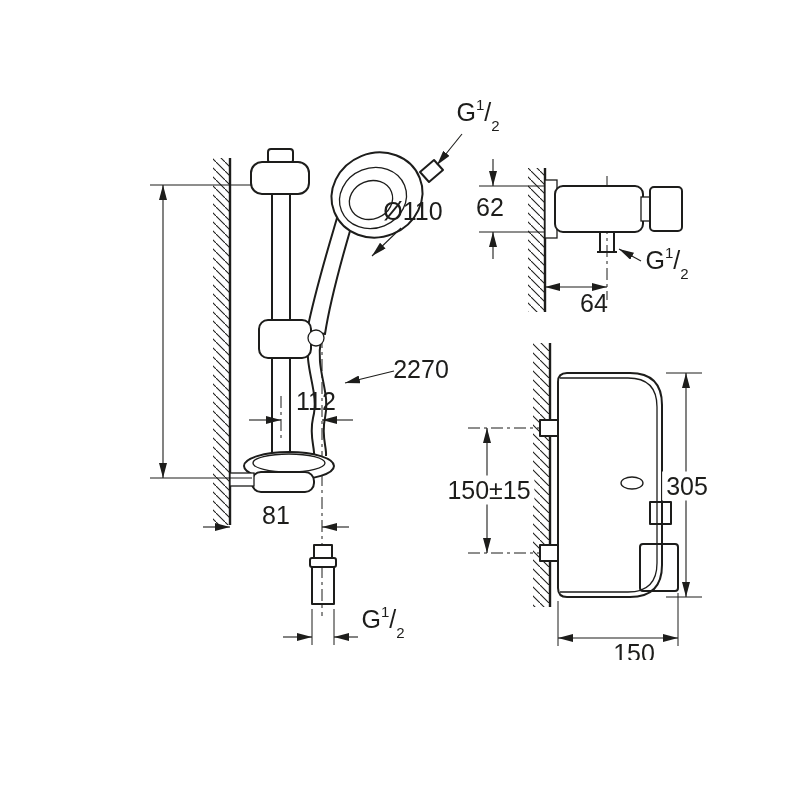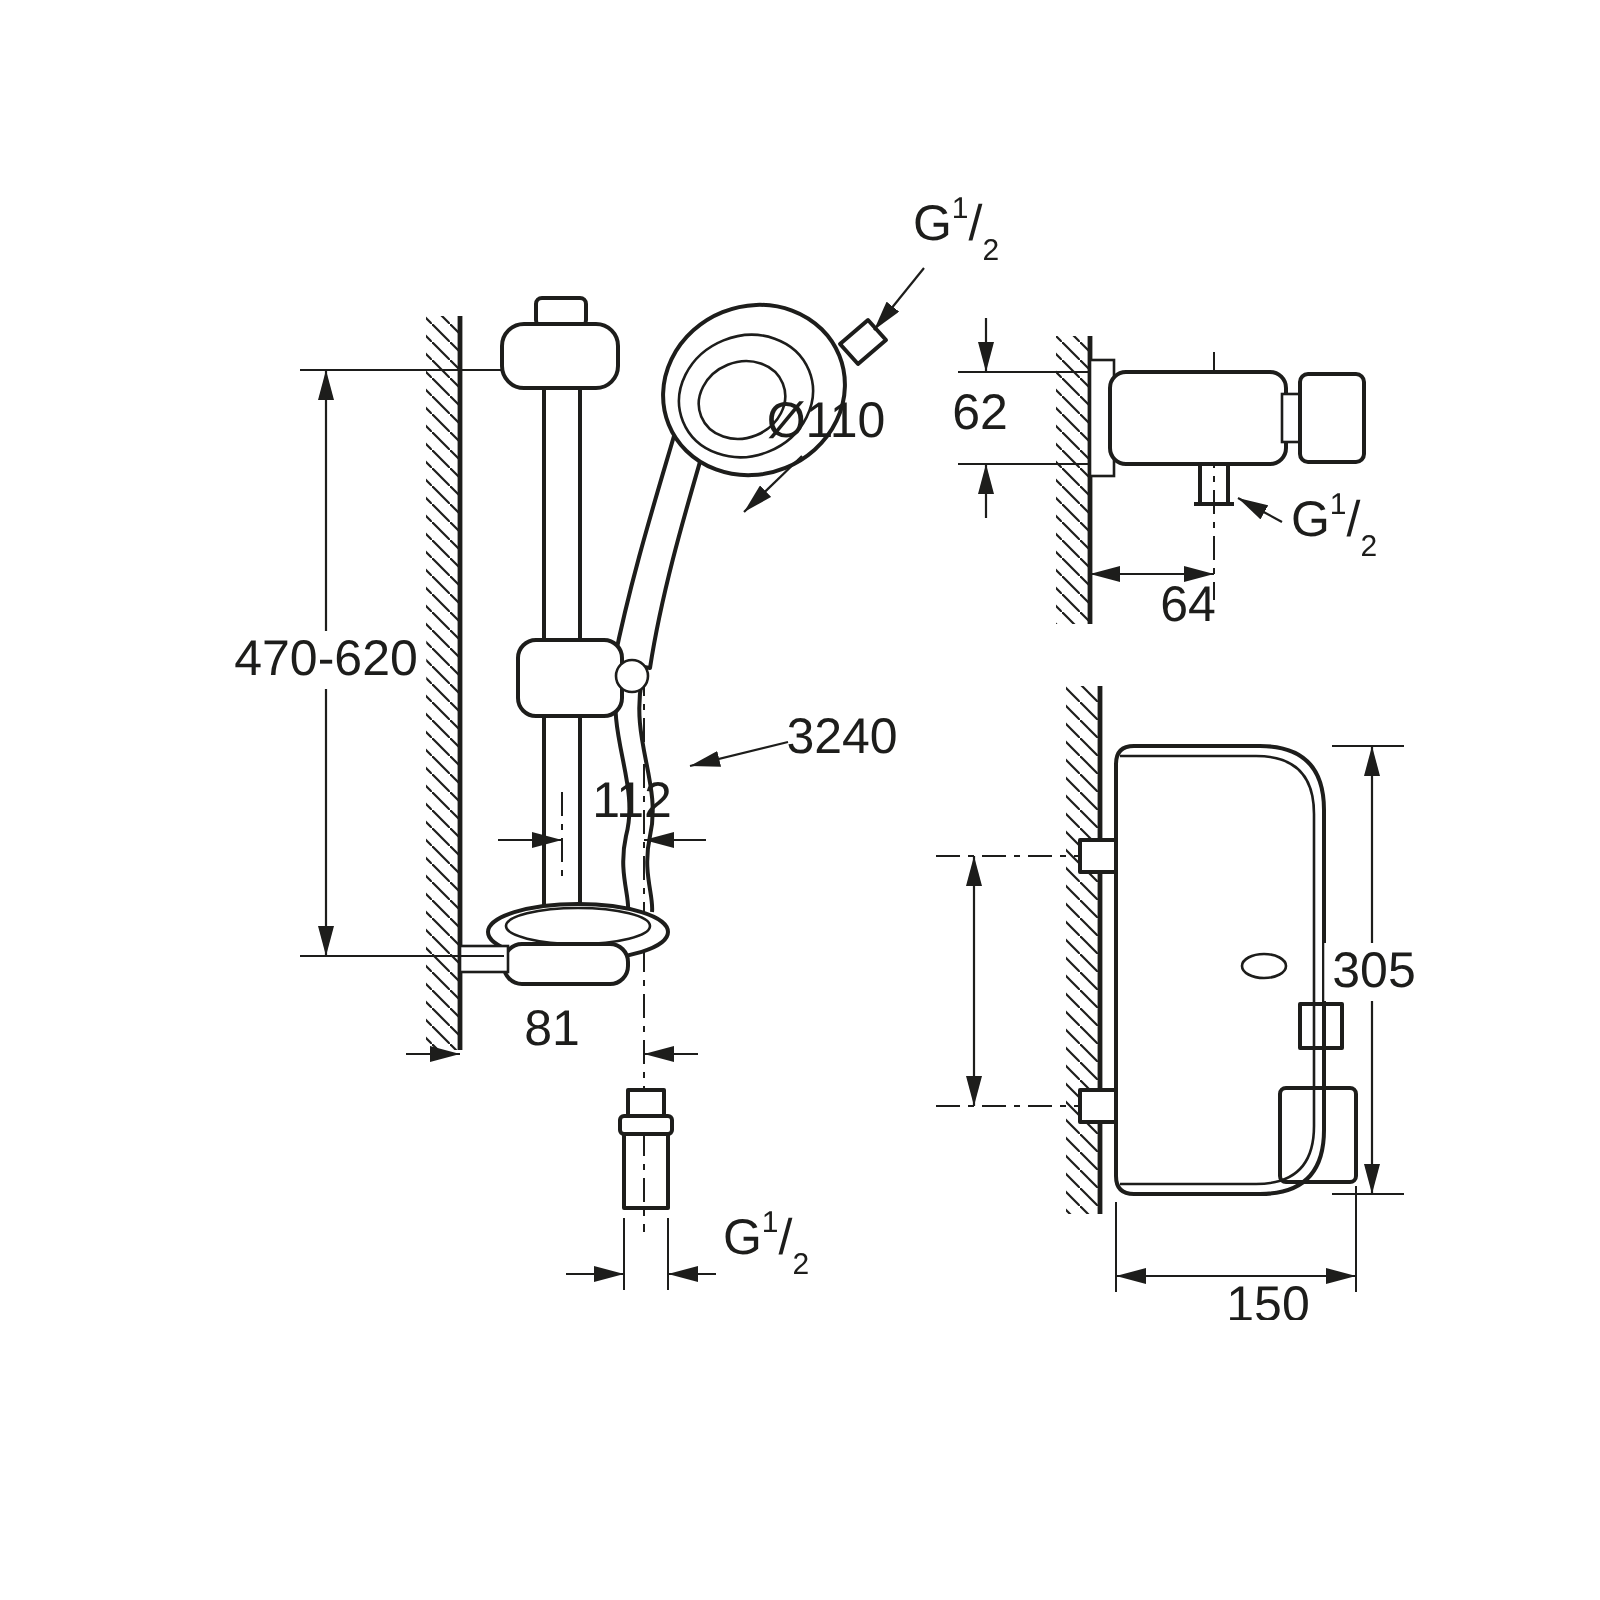--- a/index.html
+++ b/index.html
@@ -160,38 +160,38 @@
       <line x1="558" y1="638" x2="678" y2="638" class="ln-dim" marker-start="url(#arr)" marker-end="url(#arr)"></line>
     </g>
   </svg>
 
   <div class="dim-label gthread" style="left:478px; top:114px;">
     <span>G</span><sup>1</sup><span>/</span><sub>2</sub>
   </div>
 
   <div class="dim-label" style="left:413px; top:211px;">Ø110</div>
 
-  <div class="dim-label bg" style="left:163px; top:330px;">470-620</div>
 
-  <div class="dim-label" style="left:421px; top:369px;">3240</div>
+  <div class="dim-label" style="left:421px; top:369px;">2270</div>
 
   <div class="dim-label" style="left:316px; top:401px;">112</div>
 
   <div class="dim-label" style="left:276px; top:515px;">81</div>
 
   <div class="dim-label gthread" style="left:383px; top:621px;">
     <span>G</span><sup>1</sup><span>/</span><sub>2</sub>
   </div>
 
   <div class="dim-label" style="left:490px; top:207px;">62</div>
 
   <div class="dim-label gthread" style="left:667px; top:262px;">
     <span>G</span><sup>1</sup><span>/</span><sub>2</sub>
   </div>
 
   <div class="dim-label" style="left:594px; top:303px;">64</div>
 
+  <div class="dim-label bg" style="left:489px; top:490px;">150±15</div>
 
   <div class="dim-label bg" style="left:687px; top:486px;">305</div>
 
   <div class="dim-label" style="left:618px; top:653px;margin-left:16px;">150</div>
 
 </div>
 
 </body></html>

